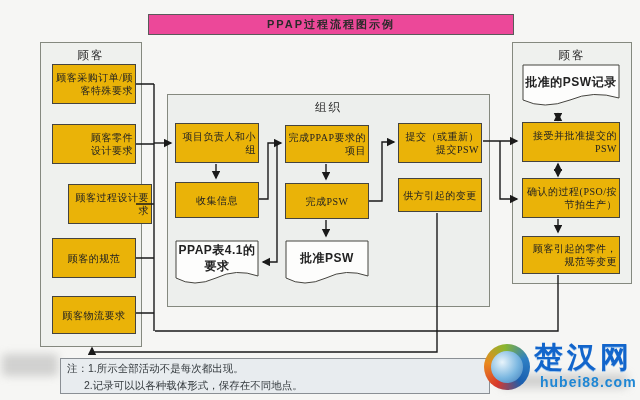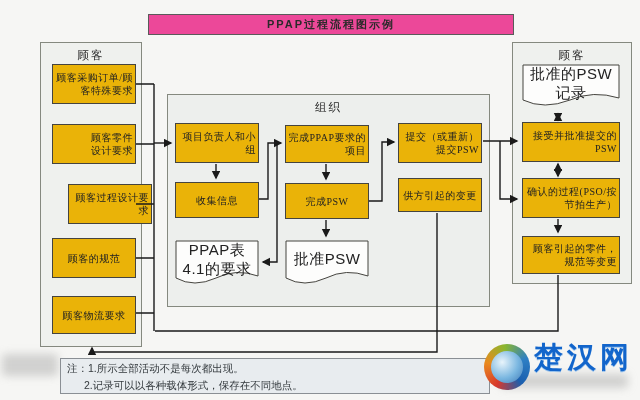--- a/index.html
+++ b/index.html
@@ -30,22 +30,22 @@
     text-align:right; font-size:10px; line-height:1.3; color:#222;
     padding:1px 2px; box-sizing:border-box; z-index:2; letter-spacing:0.5px;font-family:Liberation Serif, serif;
   }
   .doc{
     position:absolute; z-index:2;
   }
   .doc svg{position:absolute; left:0; top:0;}
   .doc .doc-label{
     position:absolute; left:0; top:0; width:100%; height:100%;
     display:flex; align-items:center; justify-content:center;
-    text-align:center; font-size:15px; line-height:1.3; color:#222;
-    box-sizing:border-box; padding:0 3px 12px 3px; letter-spacing:0.5px;
+    text-align:center; font-size:12px; line-height:1.3; color:#222;
+    box-sizing:border-box; padding:0 3px 12px 3px; letter-spacing:0.5px;font-weight:bold;
   }
   #connectors{position:absolute; left:0; top:0; z-index:3; pointer-events:none;}
   .notesbox{
     left:60px; top:358px; width:430px; height:36px;
     background:#e8ecef; border:1px solid #8a8f94;
     font-size:10.5px; color:#33393d; line-height:17px;
     padding:1px 6px; box-sizing:border-box; z-index:2;
   }
   .notesbox .n2{padding-left:17px;}
   .logo{left:478px; top:336px; width:160px; height:62px; z-index:4;}
@@ -155,15 +155,16 @@
   </div>
 
   <div class="abs smudge" style="left:2px;top:354px;width:56px;height:22px;"></div>
   <div class="abs smudge" style="left:500px;top:374px;width:128px;height:14px;"></div>
 
   <div class="abs logo">
     <div class="logo-globe">
       <div class="logo-globe-inner"></div>
     </div>
     <div class="logo-name">楚汉网</div>
+    <div class="logo-url">hubei88.com</div>
   </div>
 
 </div>
 
 </body></html>

